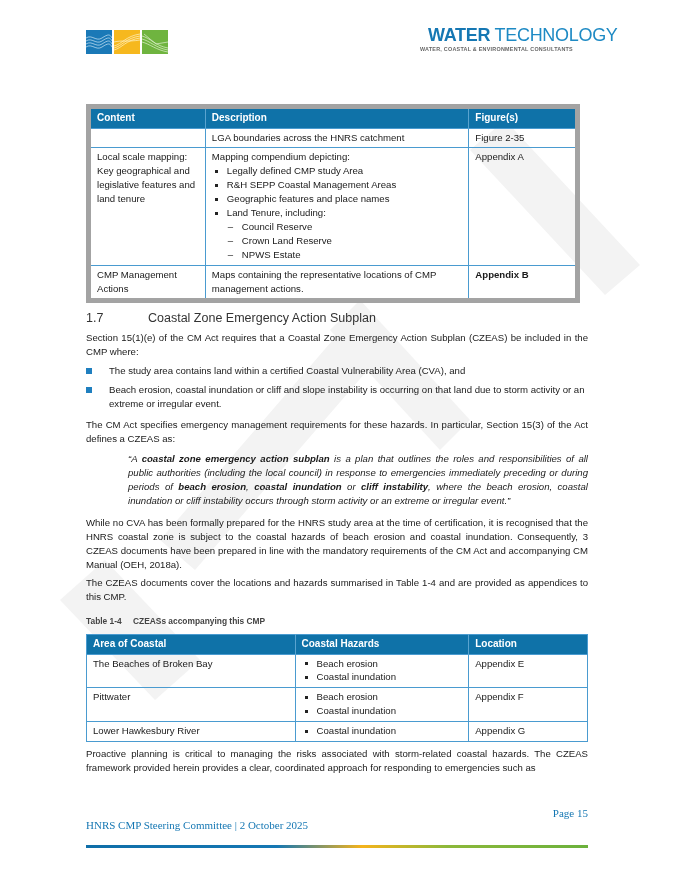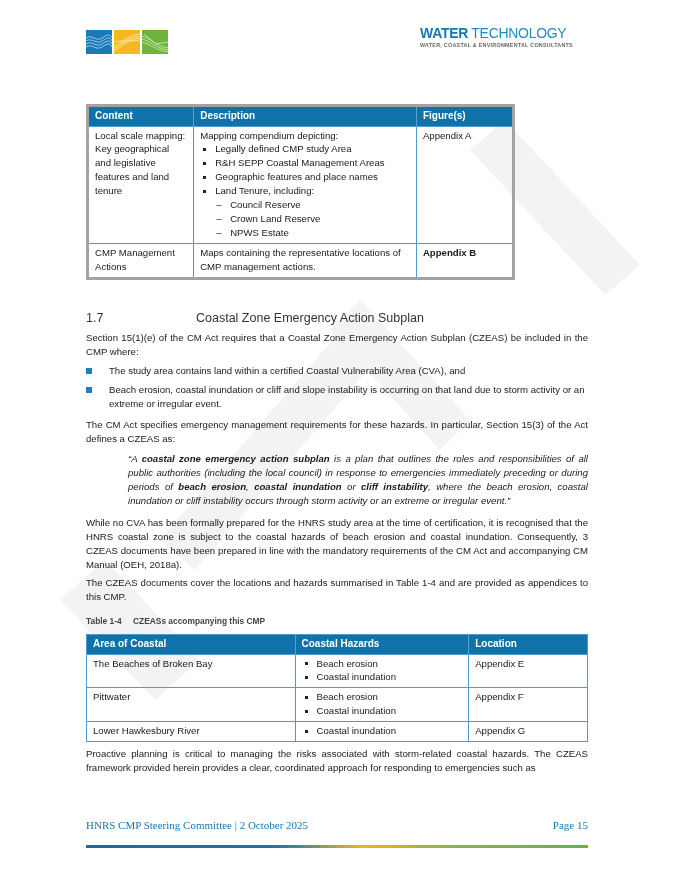--- a/index.html
+++ b/index.html
@@ -13,41 +13,41 @@
 
   
   .logo-left { position: absolute; left: 86px; top: 30px; display: flex; gap: 2px; }
   .logo-sq { width: 26px; height: 24px; position: relative; overflow: hidden; }
   .logo-sq svg { position: absolute; left: 0; top: 0; }
   .sq-blue { background: #1a79b7; }
   .sq-yellow { background: #f6b81e; }
   .sq-green { background: #6fb43f; }
 
   .logo-right { position: absolute; left: 420px; top: 26px; width: 168px; }
-  .brand-line { font-size: 14px; letter-spacing: -0.3px; line-height: 1; color: #1577b3; white-space: nowrap; }
+  .brand-line { font-size: 18px; letter-spacing: -0.3px; line-height: 1; color: #1577b3; white-space: nowrap; margin-left: 8px; }
   .brand-bold { font-weight: bold; color: #1577b3; }
   .brand-light { color: #1e8ac4; font-weight: normal; }
   .brand-tag { font-size: 5.4px; color: #666; letter-spacing: 0.25px; font-weight: bold; margin-top: 2px; white-space: nowrap; }
 
   
   table { border-collapse: collapse; position: absolute; font-size: 9.6px; }
   th { background: #0f72a8; color: #fff; font-weight: bold; text-align: left; padding: 2px 6px; font-size: 10px; height: 17px; border-right: 1px solid #5aa3cf; }
   th:last-child { border-right: none; }
   td { vertical-align: top; padding: 2px 6px 3px 6px; border: 1px solid #4a9bd0; line-height: 1.45; }
-  table.t1 { left: 86px; top: 104px; width: 429px; border: 3px solid #a3a3a3; }
+  table.t1 { left: 86px; top: 104px; width: 494px; border: 5px solid #a3a3a3; }
   table.t2 { left: 86px; top: 634px; width: 502px; border: 1px solid #4a9bd0; }
 
   ul.sq-list { list-style: none; }
   ul.sq-list li { position: relative; padding-left: 15px; }
   ul.sq-list li::before { content: ""; position: absolute; left: 3px; top: 5.5px; width: 3px; height: 3px; background: #222; }
   ul.dash-list { list-style: none; padding-left: 15px; }
   ul.dash-list li { position: relative; padding-left: 15px; }
   ul.dash-list li::before { content: "–"; position: absolute; left: 1px; top: 0; }
 
-  .section-head { position: absolute; left: 86px; top: 309px; font-size: 12.5px; color: #333; display: flex; gap: 48px; }
+  .section-head { position: absolute; left: 86px; top: 309px; font-size: 12.5px; color: #333; display: flex; }
   .section-num { width: 62px; }
 
   .para { position: absolute; left: 86px; width: 502px; text-align: justify; }
   .p1 { top: 331px; }
   .bul { position: absolute; left: 86px; width: 502px; }
   .bul1 { top: 364px; }
   .bul2 { top: 383px; }
   .bul .bmark { position: absolute; left: 0; top: 4px; width: 6px; height: 6px; background: #1f7fbf; }
   .bul .btext { margin-left: 23px; display: block; }
   .p2 { top: 418px; }
@@ -56,21 +56,21 @@
   .p3 { top: 516px; }
   .p4 { top: 576px; }
 
   .table-caption { position: absolute; left: 86px; top: 615px; font-size: 8.4px; font-weight: bold; color: #444; display: flex; justify-content: flex-end; }
   .cap-num { width: 47px; }
 
   .p5 { top: 747px; }
 
   
   .footer { position: absolute; left: 86px; top: 818px; width: 502px; font-size: 11px; color: #1577b3; line-height: 1.35; font-family: Liberation Serif, serif; }
-  .footer-page { position: absolute; right: 0; bottom: 0; }
+  .footer-page { position: absolute; right: 0; bottom: 12px; }
   .footer-bar { position: absolute; left: 86px; top: 845px; width: 502px; height: 3px;
     background: linear-gradient(to right, #0f6ea8 0%, #1577b3 38%, #f5b31b 55%, #8cb83a 72%, #6bb13c 100%); }
 </style>
 </head>
 <body>
 
 <svg class="watermark" viewBox="0 0 675 873">
   <g fill="#f3f3f3">
 
     <polygon points="470,150 505,120 640,265 605,295"></polygon>
@@ -131,20 +131,25 @@
       </colgroup>
     <thead>
       <tr>
         <th>Content</th>
         <th>Description</th>
         <th>Figure(s)</th>
       </tr>
     </thead>
     <tbody>
       <tr>
+        <td></td>
+        <td>LGA boundaries across the HNRS catchment</td>
+        <td>Figure 2-35</td>
+      </tr>
+      <tr>
         <td>Local scale mapping: Key geographical and legislative features and land tenure</td>
         <td>
           <div>Mapping compendium depicting:</div>
           <ul class="sq-list">
             <li>Legally defined CMP study Area</li>
             <li>R&amp;H SEPP Coastal Management Areas</li>
             <li>Geographic features and place names</li>
             <li>Land Tenure, including:</li>
           </ul>
           <ul class="dash-list">

